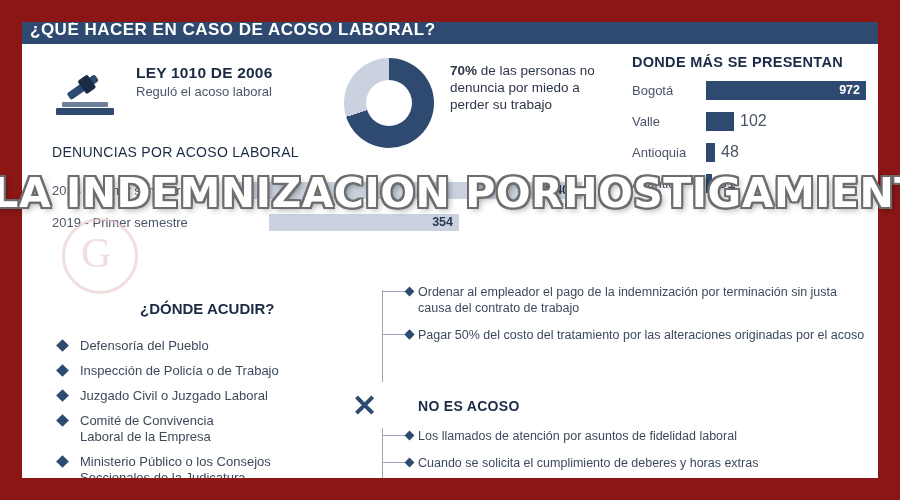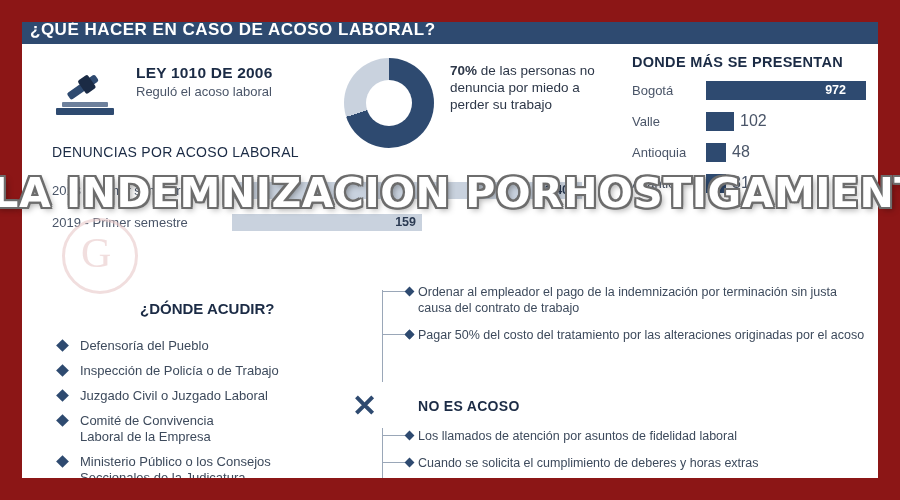--- a/index.html
+++ b/index.html
@@ -144,21 +144,21 @@
     font-size: 13px;
     color: #4a5568;
   }
   .place-bar {
     height: 19px;
     background: #2e4a70;
     color: #ffffff;
     font-size: 12.5px;
     font-weight: bold;
     text-align: right;
-    padding-right: 20px;
+    padding-right: 6px;
     box-sizing: border-box;
     line-height: 19px;
     min-width: 6px;
   }
   .place-val-out {
     font-size: 16px;
     color: #4a5568;
     margin-left: 6px;
   }
   
@@ -415,23 +415,23 @@
           </div>
         </div>
     </div>
 
     <div class="sem-title">DENUNCIAS POR ACOSO LABORAL</div>
     <div id="sem-rows">
         <div class="sem-row" style="top: 158px;">
           <div class="sem-label">2018 - Primer semestre</div>
           <div class="sem-bar" style="width: 350px;">1.400</div>
         </div>
-        <div class="sem-row" style="top: 190px;">
+        <div class="sem-row" style="top: 190px; gap: 37px;">
           <div class="sem-label">2019 - Primer semestre</div>
-          <div class="sem-bar" style="width: 190px;">159</div>
+          <div class="sem-bar" style="width: 190px;">354</div>
         </div>
       </div>
 
     <div class="watermark"></div>
 
     <div class="acudir-title">¿DÓNDE ACUDIR?</div>
     <ul class="acudir-list" id="acudir-list">
         <li><span class="diamond"></span><span style="white-space: pre-line;">Defensoría del Pueblo</span></li>
         <li><span class="diamond"></span><span style="white-space: pre-line;">Inspección de Policía o de Trabajo</span></li>
         <li><span class="diamond"></span><span style="white-space: pre-line;">Juzgado Civil o Juzgado Laboral</span></li>

